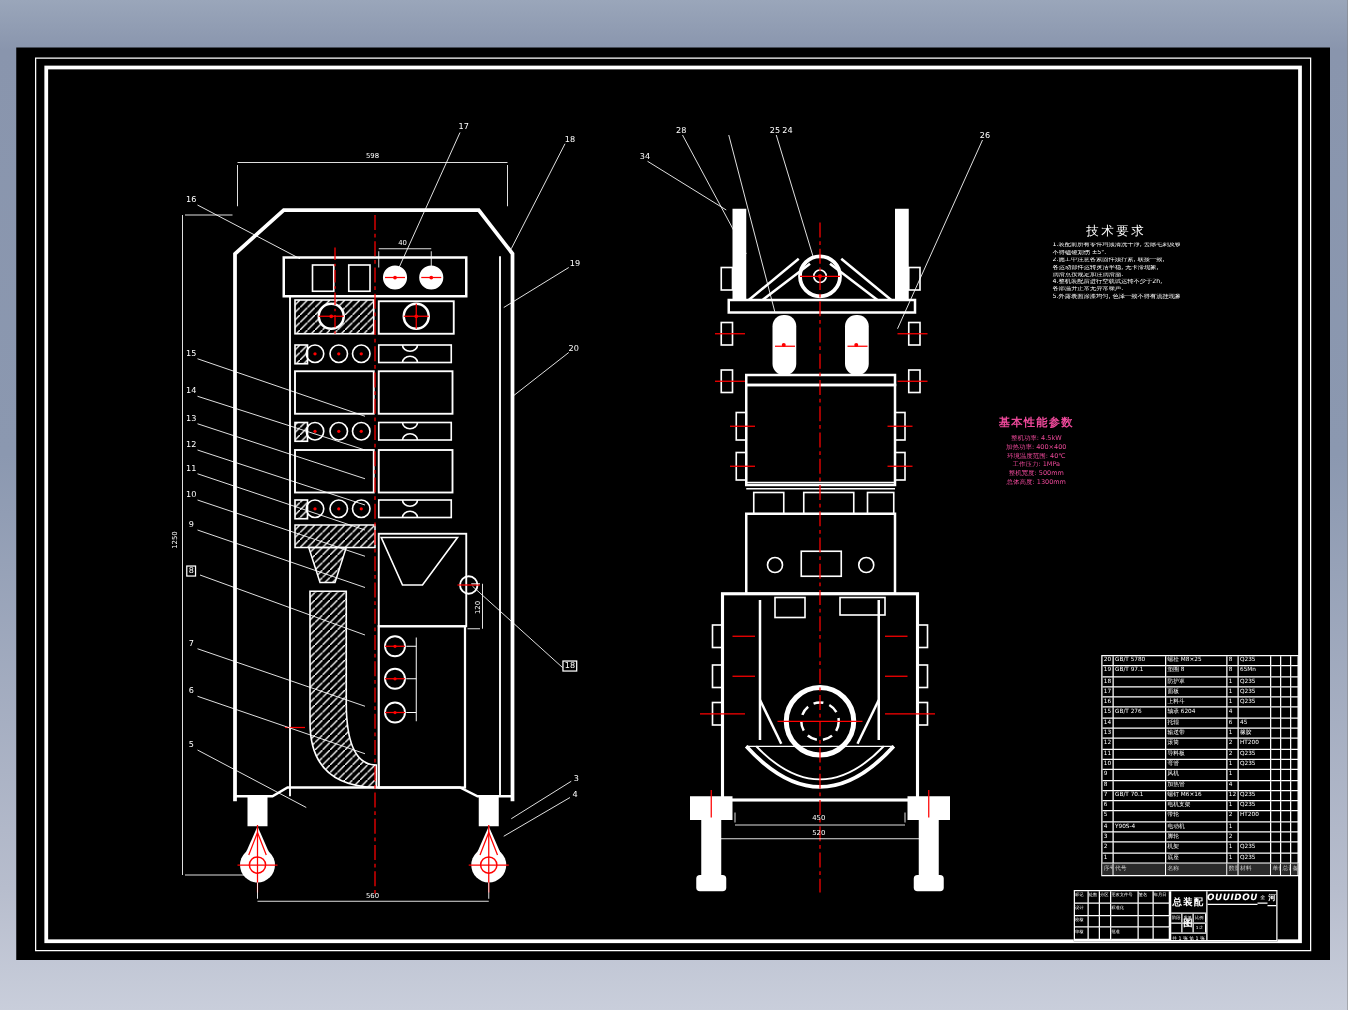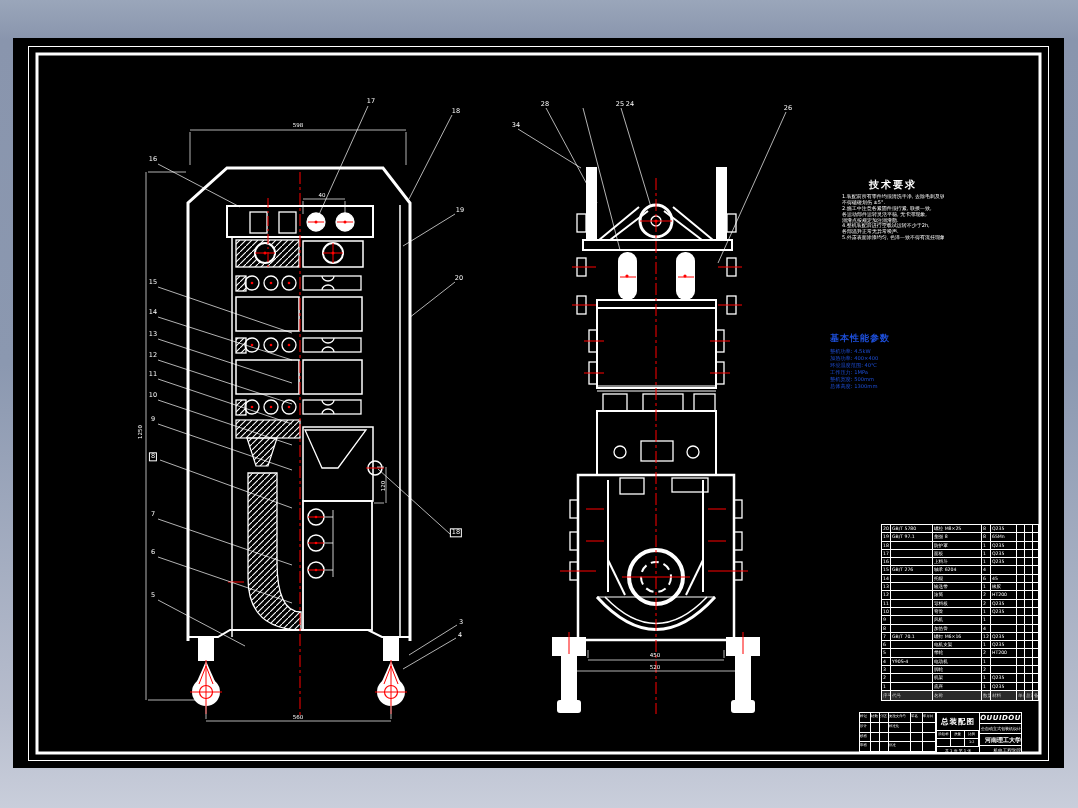--- a/index.html
+++ b/index.html
@@ -10,43 +10,43 @@
   }
   .screen{position:relative;width:1078px;height:808px;}
   .paper{position:absolute;left:13px;top:38px;width:1051px;height:730px;background:#000;}
   svg.draw{position:absolute;left:0;top:0;width:1078px;height:808px;}
   .layer{position:absolute;left:0;top:0;width:1078px;height:808px;pointer-events:none;}
   .balloon{position:absolute;color:#fff;font-size:6.5px;line-height:1;transform:translate(-50%,-55%);}
   .balloon.boxed{border:1px solid #fff;padding:0 1px;}
   .dim{position:absolute;color:#fff;font-size:5.5px;line-height:1;white-space:nowrap;transform:translate(-50%,-50%);}
   .dim.rot{transform:translate(-50%,-50%) rotate(-90deg);}
   .tech{position:absolute;left:842px;top:178px;width:102px;color:#fff;}
-  .tech .hd{font-size:10px;font-weight:bold;text-align:center;letter-spacing:2px;margin-bottom:2px;}
+  .tech .hd{font-size:10px;font-weight:normal;text-align:center;letter-spacing:2px;margin-bottom:2px;}
   .tech .ln{font-size:5px;line-height:1.18;white-space:nowrap;overflow:hidden;}
-  .params{position:absolute;left:830px;top:332px;width:90px;color:#1d4ed8;}
+  .params{position:absolute;left:784px;top:332px;width:90px;color:#ec4899;text-align:center;}
   .params .hd{font-size:9px;font-weight:bold;letter-spacing:1px;margin-bottom:3px;}
   .params .ln{font-size:5.2px;line-height:1.35;white-space:nowrap;overflow:hidden;}
   .bom{position:absolute;left:881px;top:524px;width:159px;color:#fff;border:1px solid #fff;box-sizing:border-box;}
   .bom-grid{display:grid;grid-template-columns:9px 42px 49px 9px 26px 8px 8px auto;}
   .bom-cell{border-right:0.5px solid #fff;border-bottom:0.5px solid #fff;height:8.3px;
     font-size:4.6px;line-height:8.3px;padding:0 1px;white-space:nowrap;overflow:hidden;box-sizing:border-box;}
   .bom-head .bom-cell{color:#c9c9c9;background:#2a2a2a;height:9px;line-height:9px;border-bottom:none;}
   .tblock{position:absolute;left:859px;top:712px;width:163px;height:41px;border:1.5px solid #fff;
     box-sizing:border-box;display:flex;color:#fff;background:#000000;}
   .tb-left{width:76px;border-right:1px solid #fff;display:grid;
     grid-template-columns:11px 9px 9px 22px 12px 13px;grid-template-rows:repeat(4,1fr);}
   .tb-left div{border-right:0.5px solid #fff;border-bottom:0.5px solid #fff;font-size:3.4px;
     line-height:1;padding-top:2px;overflow:hidden;white-space:nowrap;}
   .tb-mid{width:44px;border-right:1px solid #fff;display:flex;flex-direction:column;}
   .tb-title{height:17px;font-size:7.5px;font-weight:bold;letter-spacing:1px;text-align:center;
     line-height:17px;border-bottom:0.5px solid #fff;}
   .tb-row{display:flex;height:7px;border-bottom:0.5px solid #fff;}
   .tb-row div{flex:1;border-right:0.5px solid #fff;font-size:3.4px;line-height:7px;text-align:center;overflow:hidden;}
   .tb-sheet{flex:1;font-size:3.8px;text-align:center;line-height:8px;}
-  .tb-right{flex:1;display:flex;flex-direction:column;text-align:right;}
+  .tb-right{flex:1;display:flex;flex-direction:row;text-align:center;}
   .tb-logo{height:10px;font-size:7px;font-weight:bold;font-style:italic;line-height:10px;
     border-bottom:0.5px solid #fff;letter-spacing:0.5px;}
   .tb-proj{height:9px;font-size:4px;line-height:9px;border-bottom:0.5px solid #fff;overflow:hidden;}
   .tb-school{height:11px;font-size:6px;font-weight:bold;line-height:11px;border-bottom:0.5px solid #fff;overflow:hidden;}
   .tb-dept{flex:1;font-size:4.6px;line-height:9px;overflow:hidden;}
 </style>
 </head>
 <body>
 
 <div class="screen">

